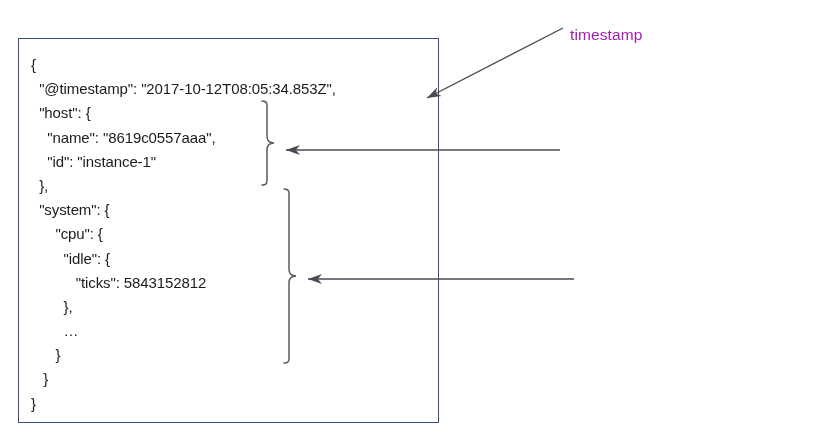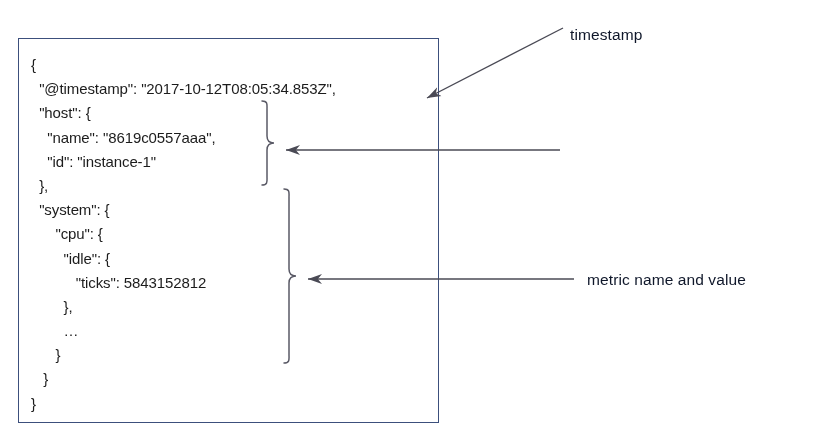--- a/index.html
+++ b/index.html
@@ -57,21 +57,21 @@
   .arrow {
     position: absolute;
     overflow: visible;
   }
 
   
   .callout-label {
     position: absolute;
     font-family: "Liberation Sans", sans-serif;
     font-size: 15.5px;
-    color: #0f172a;
+    color: #a21caf;
     white-space: nowrap;
     letter-spacing: 0.1px;
   }
   #label-timestamp { left: 570px; top: 26px; }
   #label-dimensions { left: 570px; top: 141px; }
   #label-metric     { left: 587px; top: 271px; }
 </style>
 </head>
 <body>
 
@@ -112,15 +112,14 @@
       <marker id="ah-met" markerWidth="11" markerHeight="9" refX="10" refY="4.5" orient="auto">
         <path d="M 10 4.5 L 0 1 L 3 4.5 L 0 8 Z" fill="#4a4a55"></path>
       </marker>
     </defs>
     <line x1="276" y1="8" x2="10" y2="8" stroke="#4a4a55" stroke-width="1.4" marker-end="url(#ah-met)"></line>
   </svg>
 
   <div class="callout-label" id="label-timestamp">timestamp</div>
 
 
-  <div class="callout-label" id="label-metric">metric name and value</div>
 
 </div>
 
 </body></html>

